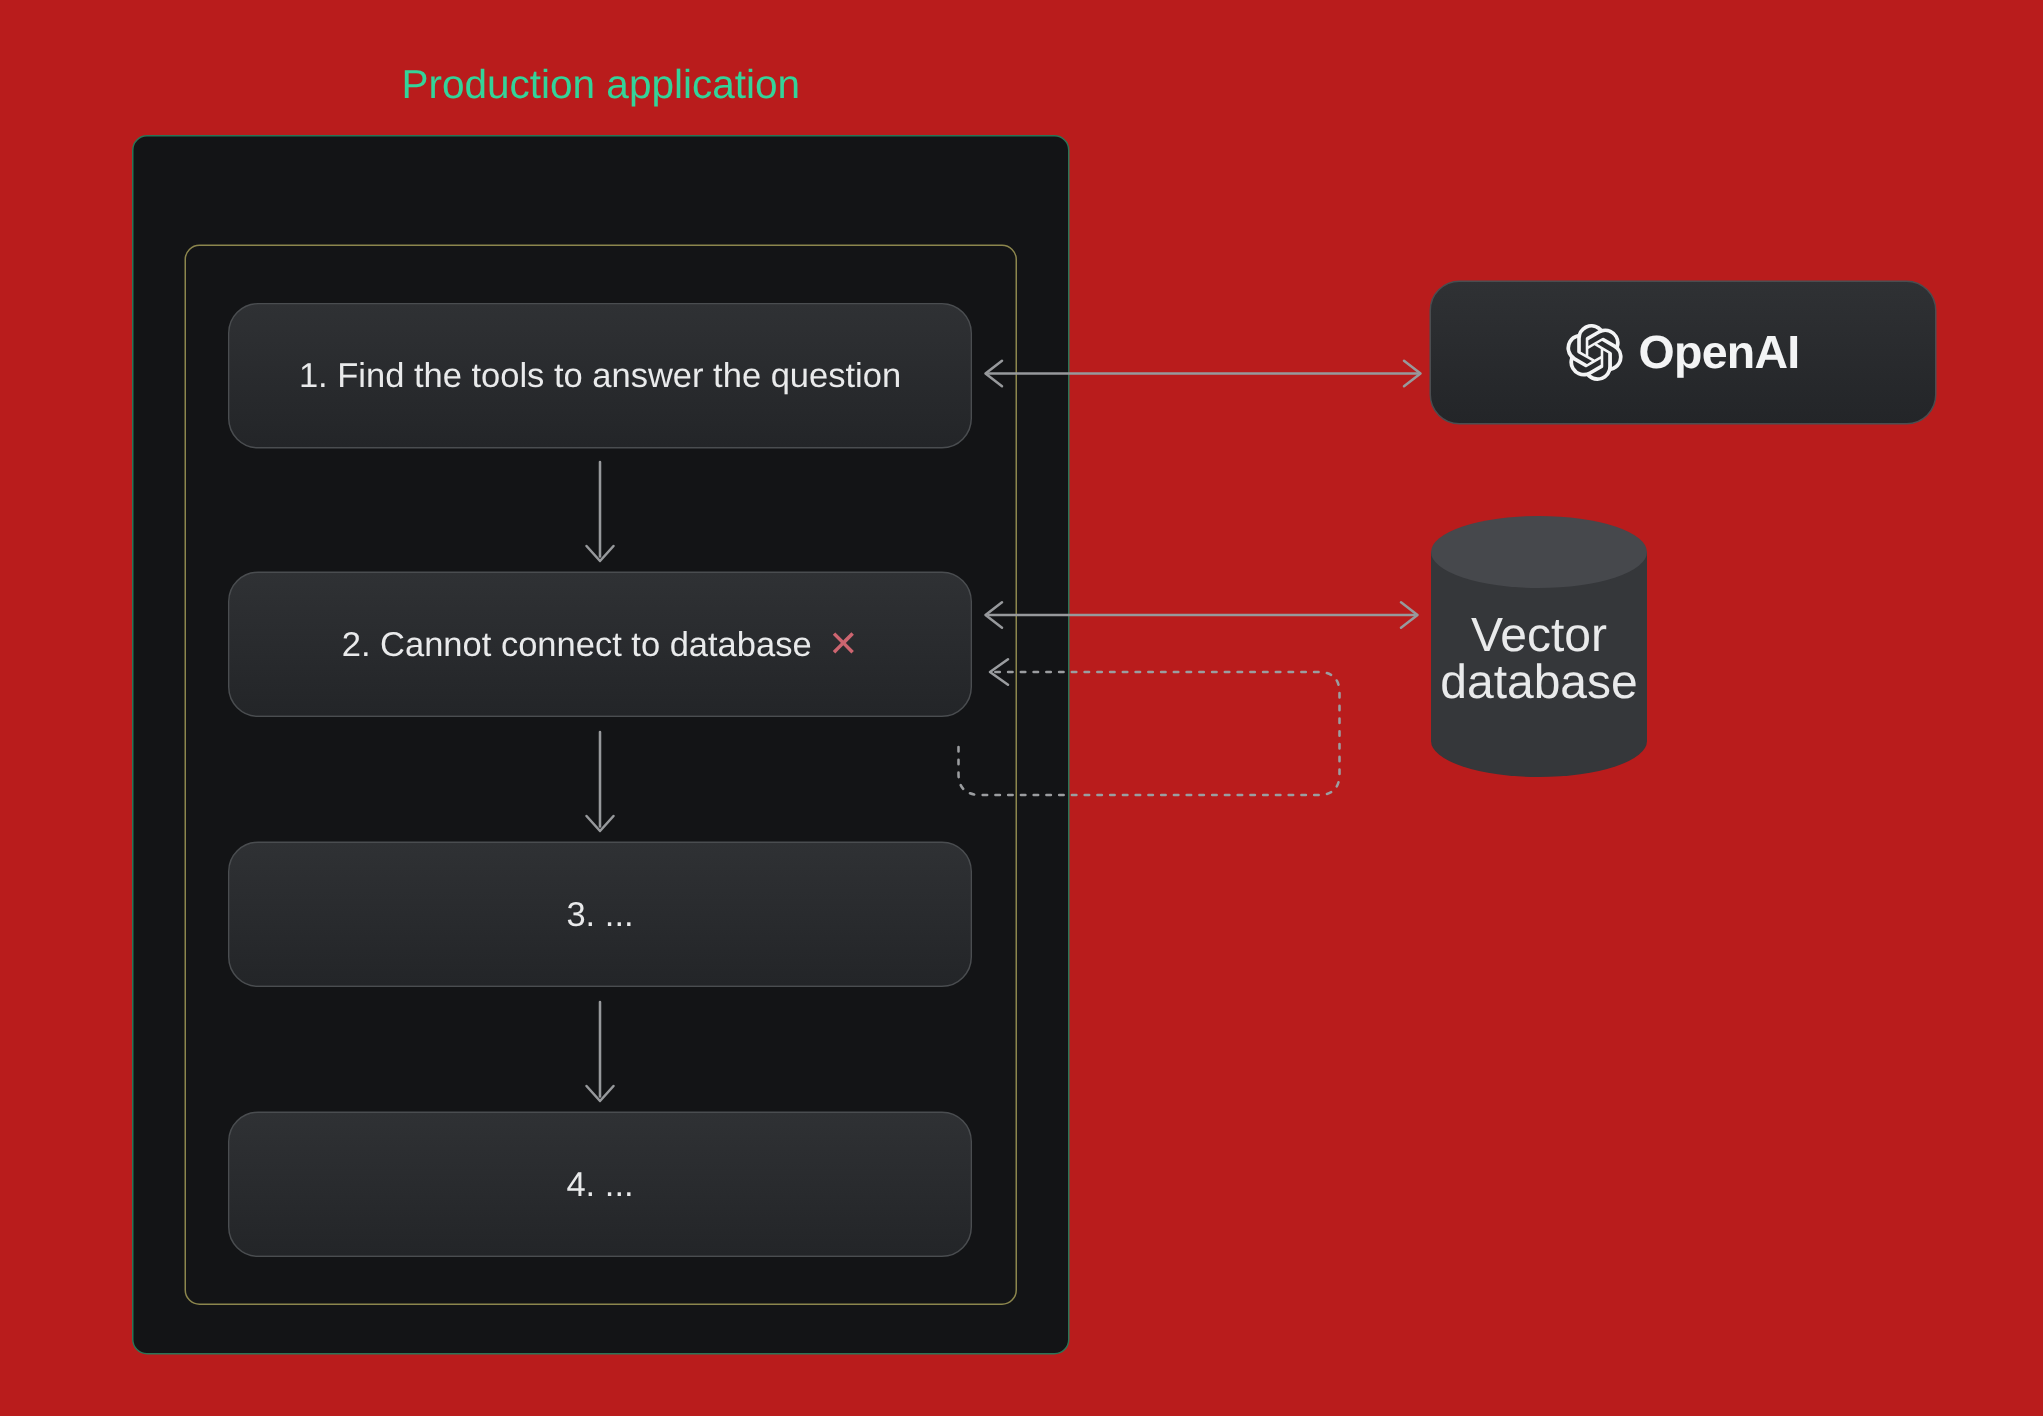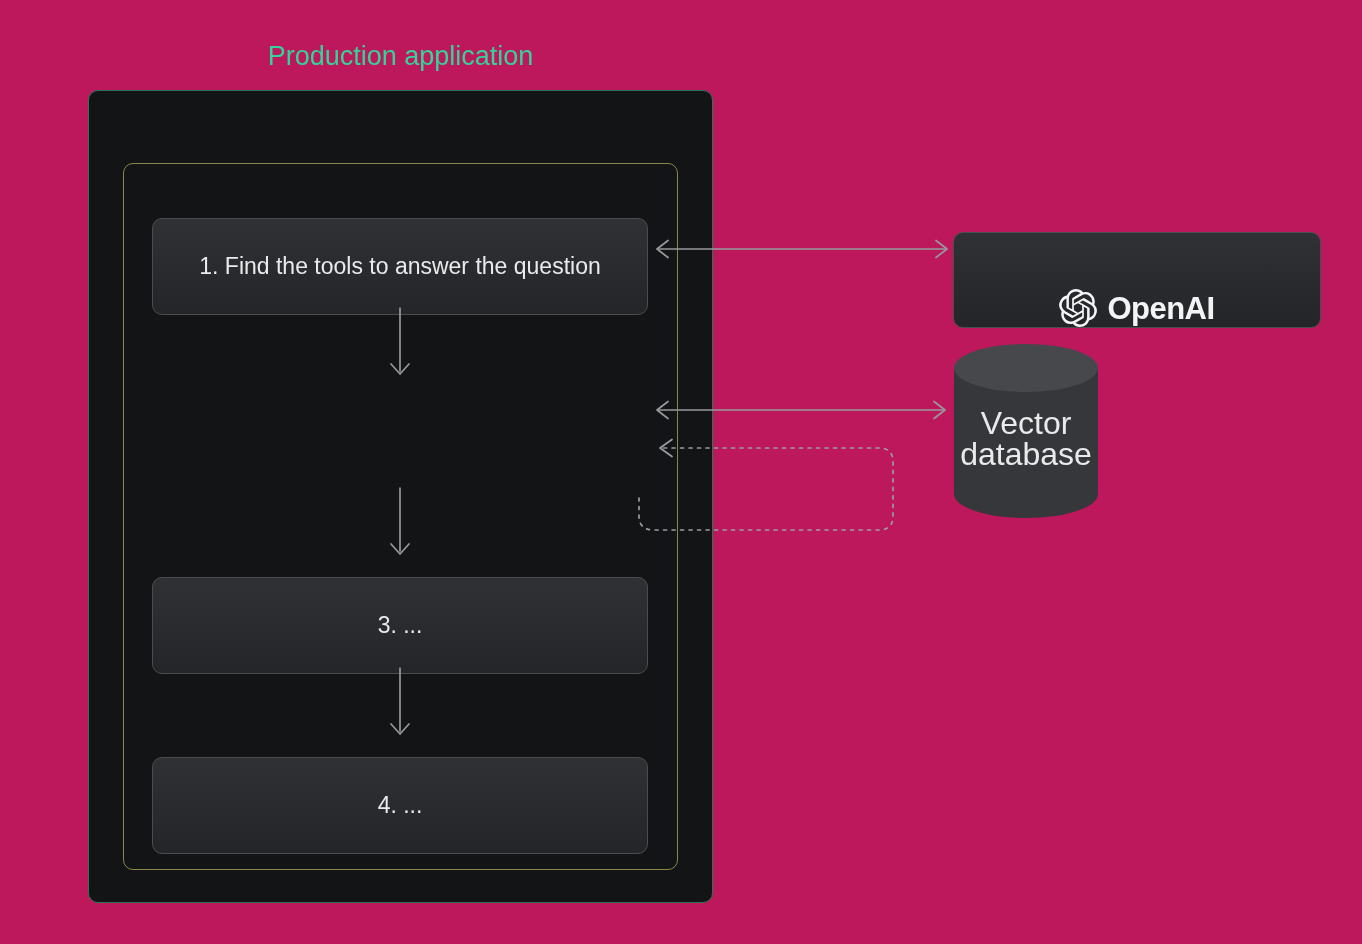--- a/index.html
+++ b/index.html
@@ -1,18 +1,18 @@
 <!DOCTYPE html>
 <html><head>
 <meta charset="utf-8">
 <style>
   html,body{margin:0;padding:0;background:#0c0d0e;}
   .canvas{
     position:relative;width:1362px;height:944px;overflow:hidden;
-    background:#be185d;
+    background:#b91c1c;
     font-family:"Liberation Sans","DejaVu Sans",sans-serif;
     -webkit-font-smoothing:antialiased;
   }
   .title-production{
     position:absolute;left:88px;top:41px;width:625px;
     text-align:center;color:#34d399;font-size:27px;font-weight:400;
   }
   .green-box{
     position:absolute;left:88px;top:90px;width:625px;height:813px;
     border:1.5px solid #2b7456;border-radius:10px;background:#131416;
@@ -20,33 +20,33 @@
   }
   .title-workflow{
     position:absolute;left:88px;top:121px;width:625px;
     text-align:center;color:#ece97c;font-size:25px;font-weight:400;
   }
   .yellow-box{
     position:absolute;left:123px;top:163px;width:555px;height:707px;
     border:1.5px solid #8c864d;border-radius:10px;box-sizing:border-box;
   }
   .card{
-    position:absolute;box-sizing:border-box;border-radius:10px;
+    position:absolute;box-sizing:border-box;border-radius:20px;
     background:linear-gradient(180deg,#2f3134 0%,#232528 100%);
     border:1px solid #4a4d50;
     display:flex;align-items:center;justify-content:center;
-    color:#e9eaeb;font-size:23px;margin-top:16px;
+    color:#e9eaeb;font-size:23px;
   }
   .step{left:152px;width:496px;height:97px;}
   .step-1{top:202px;}
   .step-2{top:381px;}
   .step-3{top:561px;}
   .step-4{top:741px;}
   .error-x{color:#cd6570;font-size:24px;font-weight:700;margin-left:11px;}
-  .openai-card{left:953px;top:216px;width:368px;height:96px;align-items:flex-end;}
+  .openai-card{left:953px;top:187px;width:338px;height:96px;}
   .openai-logo{width:38px;height:38px;display:block;}
   .openai-wordmark{
     color:#f3f4f5;font-size:31px;font-weight:700;letter-spacing:-0.5px;margin-left:10px;
   }
   .cylinder-svg{position:absolute;left:953px;top:342px;width:146px;height:178px;}
   .cylinder-label{
     position:absolute;left:953px;top:408px;width:146px;
     text-align:center;color:#e9eaeb;font-size:32px;line-height:31px;
   }
   .arrows-overlay{
@@ -62,20 +62,24 @@
 
   <div class="green-box"></div>
 
 
   <div class="yellow-box"></div>
 
   <div class="card step step-1">
     <span>1. Find the tools to answer the question</span>
   </div>
 
+  <div class="card step step-2">
+    <span>2. Cannot connect to database</span>
+    <span class="error-x">✕</span>
+  </div>
 
   <div class="card step step-3">
     <span>3. ...</span>
   </div>
 
   <div class="card step step-4">
     <span>4. ...</span>
   </div>
 
   <div class="card openai-card">

